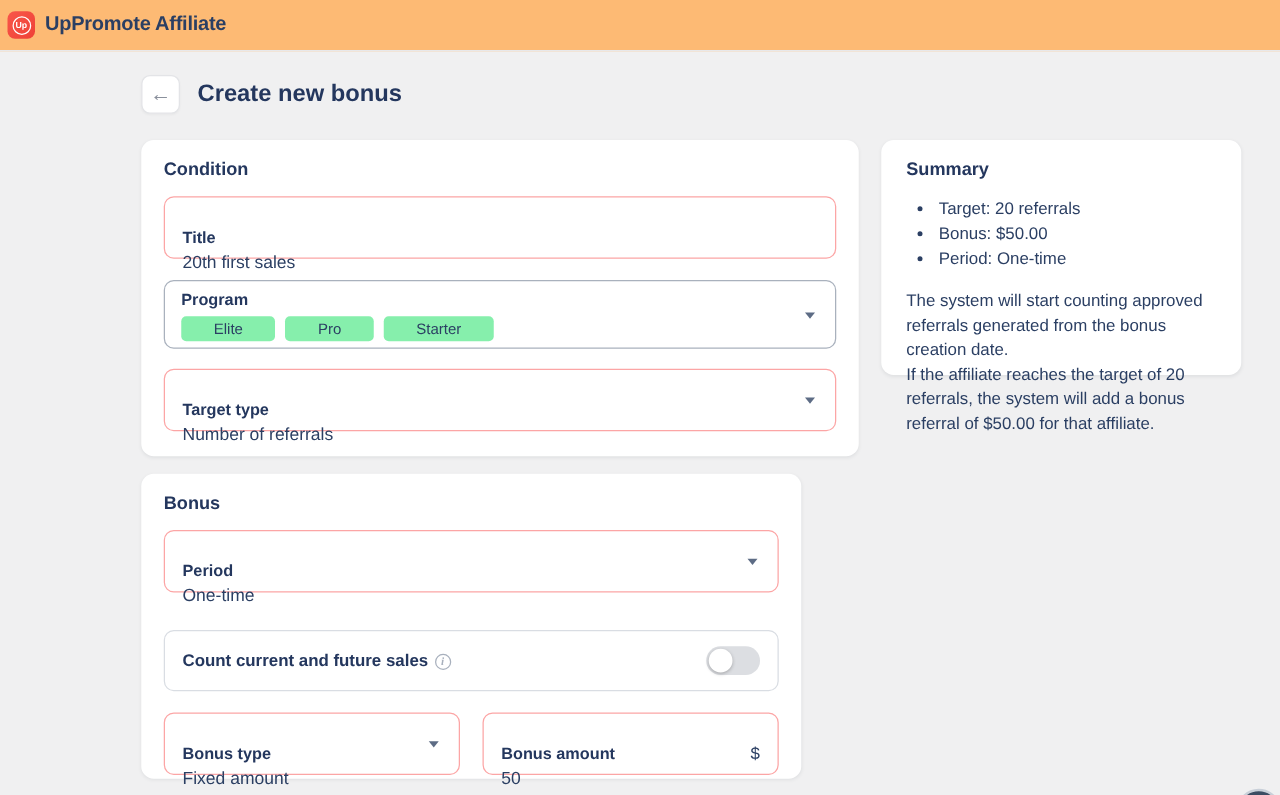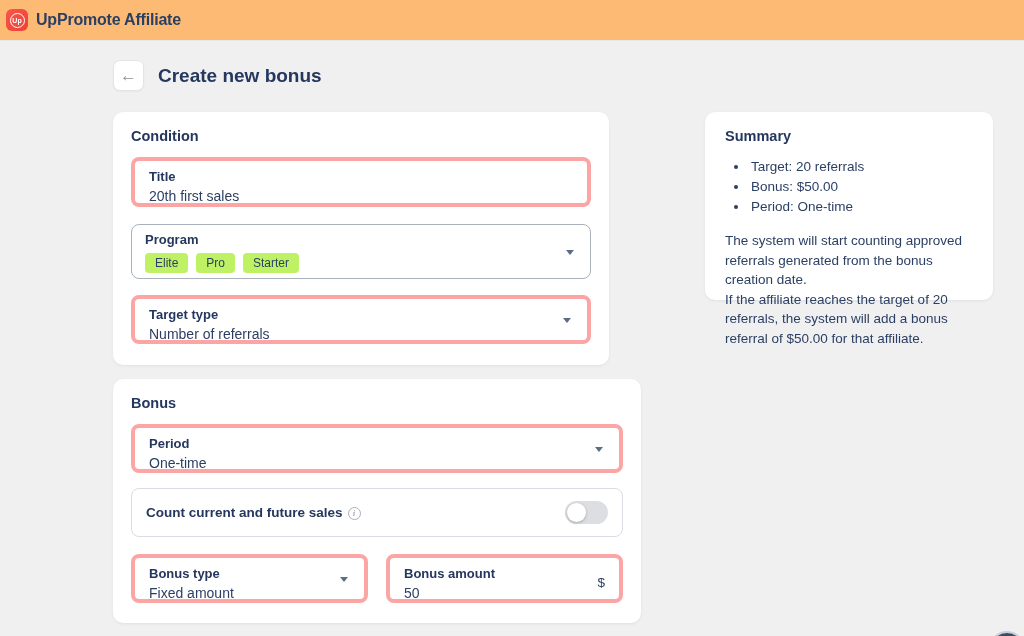--- a/index.html
+++ b/index.html
@@ -40,41 +40,41 @@
     box-shadow:0 1px 2px rgba(0,0,0,0.04);
   }
   .page-title { margin-left:14px; font-size:19px; font-weight:bold; color:#24375e; }
 
   
   .card {
     position:absolute; background:#ffffff; border-radius:10px;
     box-shadow:0 1px 3px rgba(35,45,65,0.08);
     padding:16px 18px;
   }
-  .card-condition { left:113px; top:112px; width:496px; height:253px; }
+  .card-condition { left:113px; top:112px; width:574px; height:253px; }
   .card-bonus     { left:113px; top:379px; width:528px; height:244px; }
   .card-summary   { left:705px; top:112px; width:288px; height:188px; padding:16px 20px; }
   .card-heading { font-size:14.5px; font-weight:bold; color:#24375e; }
 
   
   .field {
-    border:4px solid #fca5a5; border-radius:8px; background:#fff;
-    padding:8px 14px; position:relative;
+    border:1px solid #fca5a5; border-radius:8px; background:#fff;
+    padding:24px 14px; position:relative;
   }
   .field-label { font-size:13px; font-weight:bold; color:#24375e; line-height:16px; }
   .field-value { font-size:14px; color:#2b3f63; line-height:18px; margin-top:2px; }
   .field-full { width:100%; }
   .f-title   { margin-top:13px; height:50px; }
   .f-program { margin-top:17px; height:55px; border:1.5px solid #a9b1bd; padding:7px 13px; }
   .field-row { display:flex; gap:18px; margin-top:16px; }
   .field-row .field { flex:1; height:49px; }
 
   .chips { display:flex; gap:8px; margin-top:5px; }
   .chip {
-    background:#bef264; border-radius:4px; padding:3px 10px;
+    background:#86efac; border-radius:4px; padding:3px 26px;
     font-size:12px; color:#2b3f63; white-space:nowrap;
   }
 
   .caret {
     position:absolute; right:16px; top:50%; margin-top:-2px;
     width:0; height:0;
     border-left:4.5px solid transparent; border-right:4.5px solid transparent;
     border-top:5.5px solid #5d6c85;
   }
   .suffix {
@@ -83,21 +83,21 @@
   }
   .info-icon {
     display:inline-block; width:13px; height:13px; border:1px solid #a8b0bd;
     border-radius:50%; color:#a8b0bd; font-size:9px; line-height:11px;
     text-align:center; vertical-align:1px; margin-left:5px;
     font-family:"Liberation Serif", serif; font-style:italic; font-weight:bold;
   }
 
   
   .toggle-row {
-    margin-top:15px; height:49px; border:1px solid #d9dde3; border-radius:8px;
+    margin-top:30px; height:49px; border:1px solid #d9dde3; border-radius:8px;
     display:flex; align-items:center; justify-content:space-between;
     padding:0 14px;
   }
   .toggle-label { font-size:13.5px; font-weight:bold; color:#24375e; }
   .toggle {
     width:43px; height:23px; border-radius:12px; background:#dcdee2;
     position:relative; cursor:pointer; flex:0 0 auto;
   }
   .toggle-knob {
     position:absolute; left:2px; top:2px; width:19px; height:19px;

